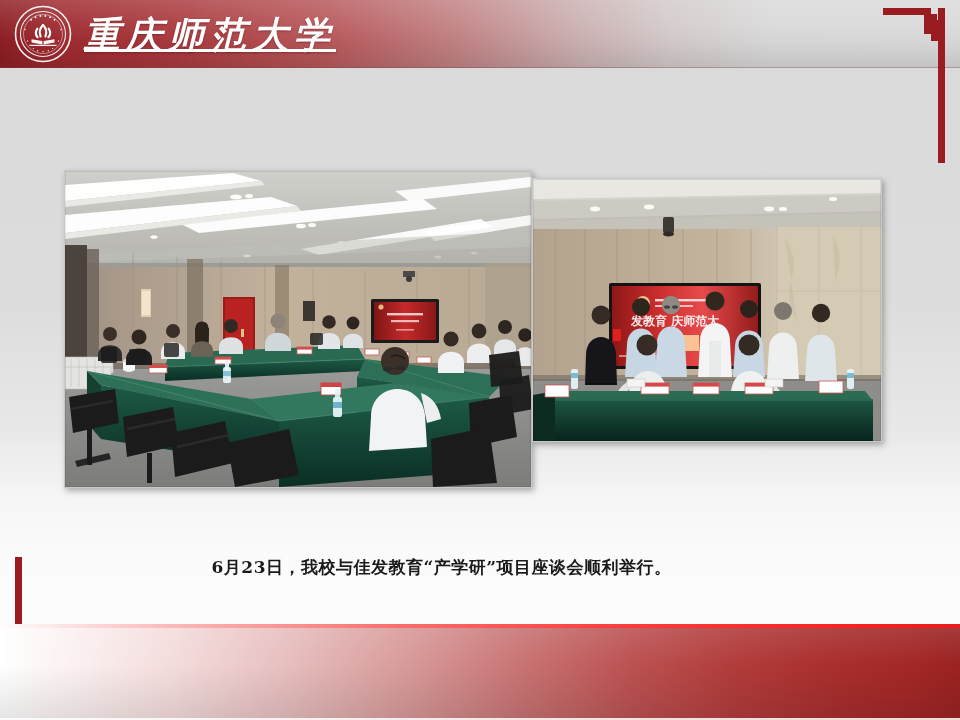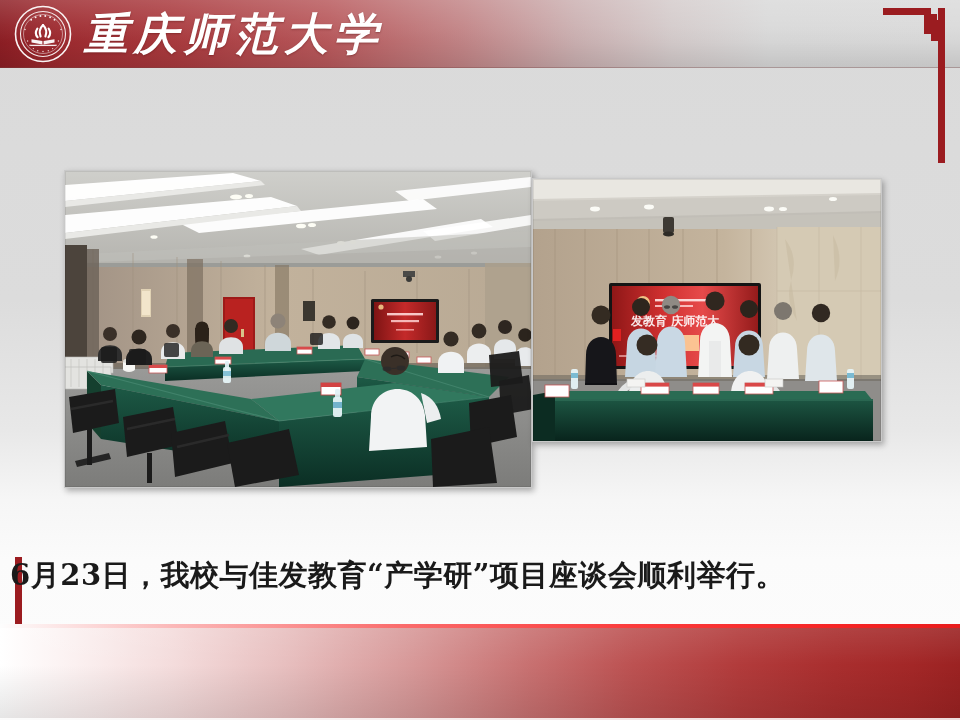--- a/index.html
+++ b/index.html
@@ -74,26 +74,27 @@
 
   
   #univ-name {
     position: absolute;
     left: 84px;
     top: 6px;
     height: 56px;
     line-height: 56px;
     color: #ffffff;
     font-family: "DejaVu Serif", "Liberation Serif", serif;
-    font-size: 44px;
+    font-size: 36px;
     font-weight: 700;
     letter-spacing: 6px;
     font-style: italic;
     white-space: nowrap;
     text-shadow: 0 1px 2px rgba(90,20,20,0.45);
+    text-decoration: underline;
   }
 
   
   #corner-tr {
     position: absolute;
     right: 15px; top: 8px;
     width: 62px; height: 155px;
   }
   #corner-bl {
     position: absolute;
@@ -121,24 +122,25 @@
   .photo svg { display: block; width: 100%; height: 100%; }
 
   
   #caption {
     position: absolute;
     left: 0; top: 556px;
     width: 795px;
     text-align: center;
     color: #1a1a1a;
     font-family: "DejaVu Serif", "Liberation Serif", serif;
-    font-size: 29px;
+    font-size: 17px;
     font-weight: 700;
     letter-spacing: 0.5px;
     white-space: nowrap;
+    padding-left: 44px;
   }
 
   
   #bottom-hairline {
     position: absolute;
     left: 0; bottom: 92px;
     width: 960px; height: 4px;
     background: linear-gradient(to right,
                 #fdfdfd 0%,
                 #fbb8b8 18%,

